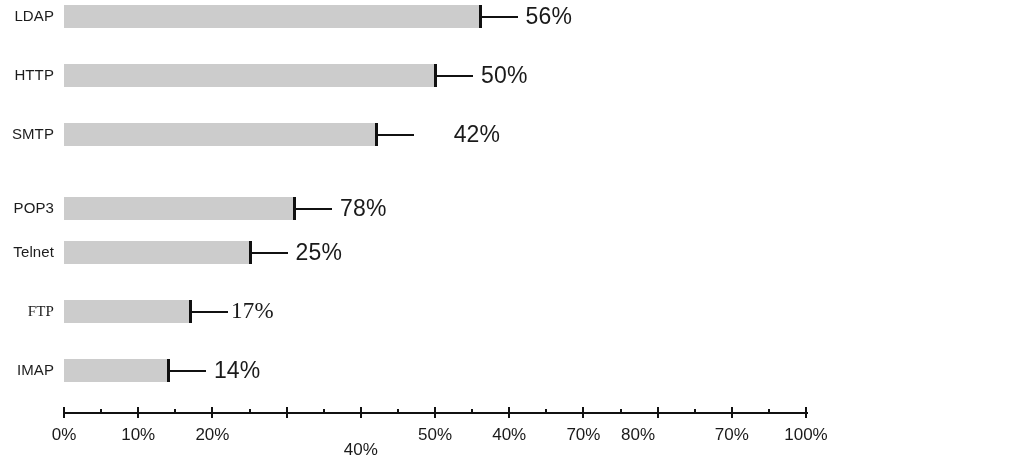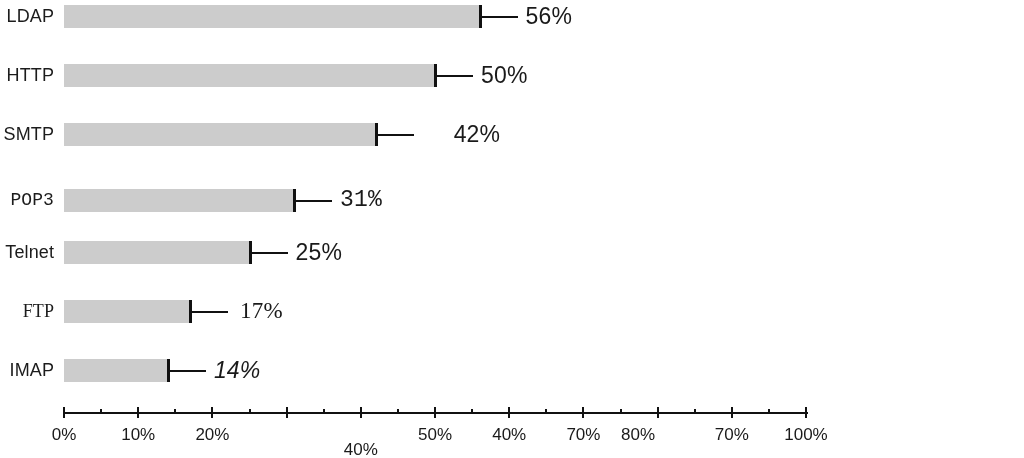--- a/index.html
+++ b/index.html
@@ -25,21 +25,21 @@
     position: absolute;
     left: 0;
     width: 1024px;
     height: 30px;
   }
   .cat-label {
     position: absolute;
     left: 0;
     width: 54px;
     text-align: right;
-    font-size: 18px;
+    font-size: 15px;
     line-height: 30px;
     letter-spacing: 0.1px;
     color: #1c1c1c;
     white-space: nowrap;
   }
   .bar-track {
     position: absolute;
     left: 64px;
     top: 0;
     height: 30px;
@@ -136,55 +136,55 @@
       </div>
       <div class="bar-row" style="top: 119px;">
         <div class="cat-label">SMTP</div>
         <div class="bar-track" style="width: 311.64px;">
           <div class="bar-fill" style="width: 311.64px; background: rgb(204, 204, 204);"></div>
         </div>
         <div class="end-tick" style="left: 374.64px; background: rgb(17, 17, 17);"></div>
         <div class="leader-line" style="left: 377.64px; width: 36px; background: rgb(17, 17, 17);"></div>
         <div class="value-label" style="left: 421.64px; margin-left: 32px;">42%</div>
       </div>
-      <div class="bar-row" style="top: 185px; font-family: Liberation Mono, monospace;">
+      <div class="bar-row" style="top: 193px;">
         <div class="cat-label">POP3</div>
         <div class="bar-track" style="width: 230.02px;">
           <div class="bar-fill" style="width: 230.02px; background: rgb(204, 204, 204);"></div>
         </div>
         <div class="end-tick" style="left: 293.02px; background: rgb(17, 17, 17);"></div>
         <div class="leader-line" style="left: 296.02px; width: 36px; background: rgb(17, 17, 17);"></div>
-        <div class="value-label" style="left: 340.02px;">31%</div>
+        <div class="value-label" style="left: 340.02px;">78%</div>
       </div>
       <div class="bar-row" style="top: 237px;">
         <div class="cat-label">Telnet</div>
         <div class="bar-track" style="width: 185.5px;">
           <div class="bar-fill" style="width: 185.5px; background: rgb(204, 204, 204);"></div>
         </div>
         <div class="end-tick" style="left: 248.5px; background: rgb(17, 17, 17);"></div>
         <div class="leader-line" style="left: 251.5px; width: 36px; background: rgb(17, 17, 17);"></div>
         <div class="value-label" style="left: 295.5px;">25%</div>
       </div>
       <div class="bar-row" style="top: 296px; font-family: Liberation Serif, serif;">
         <div class="cat-label">FTP</div>
         <div class="bar-track" style="width: 126.14px;">
           <div class="bar-fill" style="width: 126.14px; background: rgb(204, 204, 204);"></div>
         </div>
         <div class="end-tick" style="left: 189.14px; background: rgb(17, 17, 17);"></div>
         <div class="leader-line" style="left: 192.14px; width: 36px; background: rgb(17, 17, 17);"></div>
-        <div class="value-label" style="left: 240px;">17%</div>
+        <div class="value-label" style="left: 231px;">17%</div>
       </div>
       <div class="bar-row" style="top: 355px;">
         <div class="cat-label">IMAP</div>
         <div class="bar-track" style="width: 103.88px;">
           <div class="bar-fill" style="width: 103.88px; background: rgb(204, 204, 204);"></div>
         </div>
         <div class="end-tick" style="left: 166.88px; background: rgb(17, 17, 17);"></div>
         <div class="leader-line" style="left: 169.88px; width: 36px; background: rgb(17, 17, 17);"></div>
-        <div class="value-label" style="left: 213.88px; font-style: italic;">14%</div>
+        <div class="value-label" style="left: 213.88px;">14%</div>
       </div>
     </div>
   <div id="axis">
       <div class="axis-line" style="left: 64px; top: 412px; width: 744px; background: rgb(17, 17, 17);"></div>
       <div class="tick-minor" style="left: 100.1px; top: 409px; background: rgb(17, 17, 17);"></div>
       <div class="tick-minor" style="left: 174.3px; top: 409px; background: rgb(17, 17, 17);"></div>
       <div class="tick-minor" style="left: 248.5px; top: 409px; background: rgb(17, 17, 17);"></div>
       <div class="tick-minor" style="left: 322.7px; top: 409px; background: rgb(17, 17, 17);"></div>
       <div class="tick-minor" style="left: 396.9px; top: 409px; background: rgb(17, 17, 17);"></div>
       <div class="tick-minor" style="left: 471.1px; top: 409px; background: rgb(17, 17, 17);"></div>

